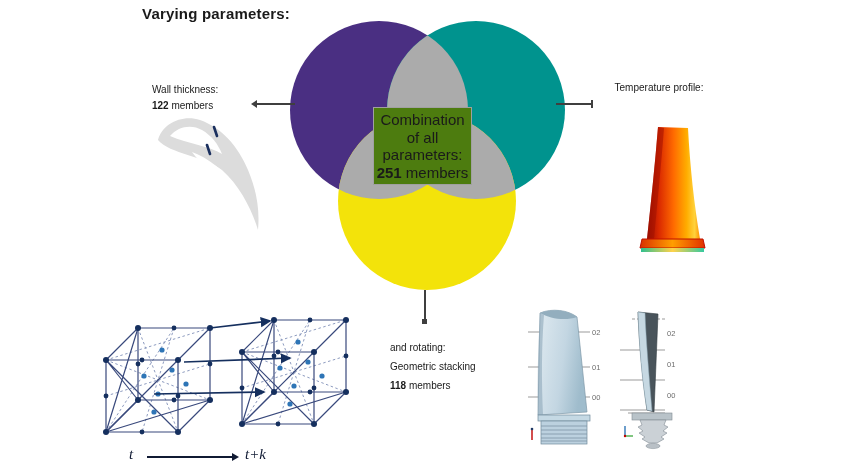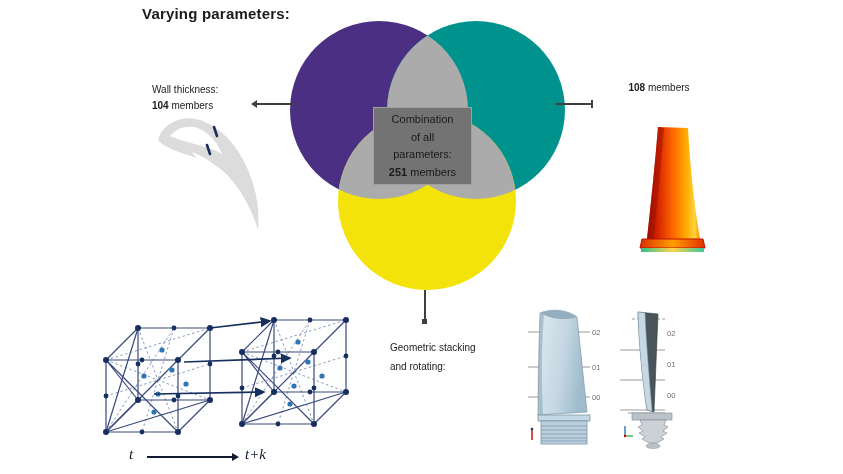--- a/index.html
+++ b/index.html
@@ -11,22 +11,22 @@
   #callout-wall{left:152px;top:82px;text-align:left;}
   #callout-temp{left:584px;top:80px;width:150px;text-align:center;}
   #callout-geo{left:390px;top:338px;text-align:left;line-height:19px;}
   
   .conn-h{height:2px;background:#3f3f3f;}
   .conn-v{width:2px;background:#3f3f3f;}
   .tri-left{width:0;height:0;border-right:6px solid #3f3f3f;border-top:4px solid transparent;border-bottom:4px solid transparent;}
   .tick-v{width:2px;height:8px;background:#3f3f3f;}
   .cap-sq{width:5px;height:5px;background:#3f3f3f;}
   
-  #venn-box{left:373px;top:107px;width:99px;height:78px;background:#737373;border:1px solid #a0a0a0;box-sizing:border-box;
-            display:flex;flex-direction:column;justify-content:center;align-items:center;font-size:11px;line-height:17.5px;text-align:center;}
+  #venn-box{left:373px;top:107px;width:99px;height:78px;background:#4d7c0f;border:1px solid #a0a0a0;box-sizing:border-box;
+            display:flex;flex-direction:column;justify-content:center;align-items:center;font-size:15px;line-height:17.5px;text-align:center;}
   
   .tlabel{font-family:"Liberation Serif","DejaVu Serif",serif;font-style:italic;font-size:15px;color:#101a33;}
   #t-arrow-line{left:147px;top:456px;width:86px;height:2px;background:#101a33;}
   #t-arrow-head{left:232px;top:453px;width:0;height:0;border-left:7px solid #101a33;border-top:4px solid transparent;border-bottom:4px solid transparent;}
   svg{display:block;}
   .secline{stroke:#9b9b9b;stroke-width:1;}
   .seclabel{font-size:7.5px;fill:#6b6b6b;font-family:"Liberation Sans",sans-serif;}
 </style>
 </head>
 <body>
@@ -58,30 +58,31 @@
 
 <div class="abs" id="venn-box">
   <div>Combination</div>
   <div>of all</div>
   <div>parameters:</div>
   <div><b>251</b><span> members</span></div>
 </div>
 
 <div class="abs callout" id="callout-wall">
   <div>Wall thickness:</div>
-  <div><b>104</b><span> members</span></div>
+  <div><b>122</b><span> members</span></div>
 </div>
 
 <div class="abs callout" id="callout-temp">
-  <div><b>108</b><span> members</span></div>
+  <div>Temperature profile:</div>
 </div>
 
 <div class="abs callout" id="callout-geo">
+  <div>and rotating:</div>
   <div>Geometric stacking</div>
-  <div>and rotating:</div>
+  <div><b>118</b><span> members</span></div>
 </div>
 
 <div class="abs tri-left" style="left:251px;top:100px;"></div>
 <div class="abs conn-h" style="left:257px;top:103px;width:38px;"></div>
 <div class="abs conn-h" style="left:556px;top:103px;width:36px;"></div>
 <div class="abs tick-v" style="left:591px;top:100px;"></div>
 <div class="abs conn-v" style="left:424px;top:290px;height:30px;"></div>
 <div class="abs cap-sq" style="left:422px;top:319px;"></div>
 
 <svg class="abs" style="left:148px;top:112px;" width="125" height="125" viewBox="0 0 125 125">

